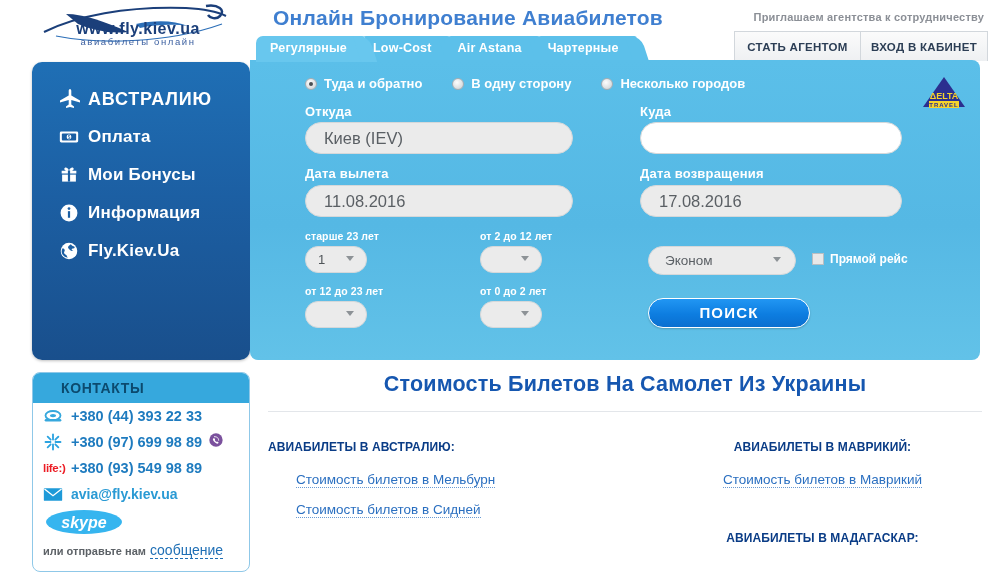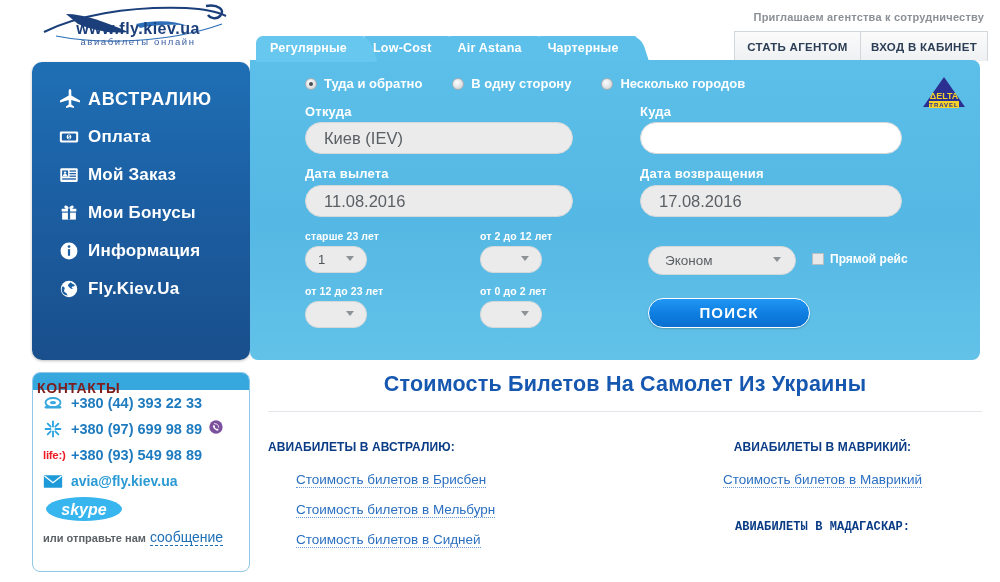--- a/index.html
+++ b/index.html
@@ -174,22 +174,22 @@
     position:absolute; right:12px; top:14px; width:48px; height:40px;
   }
 
   
   .contacts {
     position:absolute; left:32px; top:372px; width:218px; height:200px;
     background:#ffffff; border:1px solid #8fc8e8; border-radius:8px;
     overflow:hidden;
   }
   .contacts-head {
-    height:17px; line-height:30px; background:#36a8dd; color:#7f1d1d;
-    font-size:14px; font-weight:bold; padding-left:4px; letter-spacing:0.6px;
+    height:30px; line-height:30px; background:#36a8dd; color:#0c4a6e;
+    font-size:14px; font-weight:bold; padding-left:28px; letter-spacing:0.6px;
   }
   .contact-row { display:flex; align-items:center; height:26px; padding-left:10px; }
   .contact-ico { width:28px; display:flex; align-items:center; }
   .contact-num { font-size:14.5px; font-weight:bold; color:#1e7bbf; }
   .contact-num.mail { color:#2a9ad4; font-size:14px; }
   .life-badge { font-size:11.5px; font-weight:bold; color:#ec1c24; letter-spacing:-0.3px; }
   .viber { margin-left:6px; }
   .skype-row { padding-left:12px; margin-top:2px; }
   .msg-row { display:flex; align-items:baseline; padding-left:10px; margin-top:3px; }
   .msg-pre { font-size:11px; color:#5c6166; font-weight:bold; margin-right:4px; }
@@ -204,21 +204,21 @@
     color:#1657b0; letter-spacing:0.2px;
   }
   .hr { margin-top:14px; height:1px; background:#e3e6ea; }
   .cols { display:flex; margin-top:28px; }
   .col { width:50%; }
   .col.right { padding-left:78px; }
   .cat-title {
     font-size:12px; font-weight:bold; color:#0a3c86; letter-spacing:0.1px;
     margin-bottom:16px;
   }
-  .cat-title.spaced { margin-top:20px;font-family:Liberation Mono, monospace; }
+  .cat-title.spaced { margin-top:31px; }
   .lnk-list { padding-left:28px; }
   .lnk {
     display:inline-block; font-size:13.5px; color:#2a6fc0;
     border-bottom:1px dotted #6a9bd4; margin-bottom:12px; cursor:pointer;
   }
   .col.right .cat-title { text-align:center; padding-right:40px;}
   .col.right .lnk-list { padding-left:0; text-align:center; padding-right:40px;}
 </style>
 </head>
 <body>
@@ -230,20 +230,21 @@
       <path d="M8 30 C40 14, 90 4, 150 6 C170 7, 182 10, 190 14" fill="none" stroke="#1b3f7a" stroke-width="2"></path>
       <path d="M30 12 C48 12, 70 20, 92 30 C74 32, 56 28, 42 22 Z" fill="#1b3f7a"></path>
       <path d="M100 22 C118 18, 138 18, 152 24 C140 22, 120 22, 104 26 Z" fill="#2c6fb8"></path>
       <path d="M170 4 C182 2, 190 8, 184 14 C180 18, 174 16, 172 13" fill="none" stroke="#1b3f7a" stroke-width="2.5"></path>
       <path d="M20 34 C60 42, 130 42, 186 22" fill="none" stroke="#2c6fb8" stroke-width="1.2"></path>
     </svg>
     <div class="logo-url">www.fly.kiev.ua</div>
     <div class="logo-sub">авиабилеты  онлайн</div>
   </div>
 
+  <div class="site-title">Онлайн Бронирование Авиабилетов</div>
 
   <div class="invite">Приглашаем агентства к сотрудничеству</div>
 
   <div class="topbtns">
     <div class="topbtn">СТАТЬ АГЕНТОМ</div>
     <div class="topbtn">ВХОД В КАБИНЕТ</div>
   </div>
 
   <div class="tabs">
     <div class="tab active"><span>Регулярные</span></div>
@@ -269,35 +270,20 @@
         <svg width="22" height="22" viewBox="0 0 24 24">
             <rect x="2" y="6" width="20" height="12" rx="1.6" fill="#fff"></rect>
             <rect x="4.2" y="8.2" width="15.6" height="7.6" rx="1" fill="#1c5fa3"></rect>
             <circle cx="12" cy="12" r="2.6" fill="#fff"></circle>
             <text x="12" y="14.4" font-size="5" fill="#1c5fa3" text-anchor="middle" font-family="Liberation Sans">$</text>
           </svg>
       </span>
       <span class="menu-lbl">Оплата</span>
     </div>
 
-    <div class="menu-item">
-      <span class="menu-ico">
-        <svg width="22" height="22" viewBox="0 0 24 24">
-            <rect x="2.5" y="4.5" width="19" height="15" rx="1.4" fill="#fff"></rect>
-            <rect x="4.5" y="7" width="6.5" height="6.5" fill="#1c5fa3"></rect>
-            <circle cx="7.7" cy="9.4" r="1.3" fill="#fff"></circle>
-            <path d="M5.2 13.3c0-1.6 1.2-2.3 2.5-2.3s2.5.7 2.5 2.3z" fill="#fff"></path>
-            <rect x="12.6" y="7" width="7" height="1.4" fill="#1c5fa3"></rect>
-            <rect x="12.6" y="9.8" width="7" height="1.4" fill="#1c5fa3"></rect>
-            <rect x="12.6" y="12.6" width="7" height="1.4" fill="#1c5fa3"></rect>
-            <rect x="4.5" y="15.6" width="15" height="1.5" fill="#1c5fa3"></rect>
-          </svg>
-      </span>
-      <span class="menu-lbl">Мой Заказ</span>
-    </div>
 
     <div class="menu-item">
       <span class="menu-ico">
         <svg width="22" height="22" viewBox="0 0 24 24" fill="#fff">
             <path d="M12 7c-1.3-2.6-3-3.6-4.4-2.9C6.2 4.8 6.6 7 9.2 7.4L4 7.3v3h16v-3l-5.2.1c2.6-.4 3-2.6 1.6-3.3C15 3.4 13.3 4.4 12 7z"></path>
             <rect x="4.5" y="11.6" width="15" height="7.6"></rect>
             <rect x="10.8" y="7" width="2.4" height="12.2" fill="#1c5fa3"></rect>
           </svg>
       </span>
       <span class="menu-lbl">Мои Бонусы</span>
@@ -467,21 +453,20 @@
   </div>
 
   <div class="content">
     <h1>Стоимость Билетов На Самолет Из Украины</h1>
     <div class="hr"></div>
 
     <div class="cols">
       <div class="col">
         <div class="cat-title">АВИАБИЛЕТЫ В АВСТРАЛИЮ:</div>
         <div class="lnk-list">
-          <div><span class="lnk">Стоимость билетов в Брисбен</span></div>
           <div><span class="lnk">Стоимость билетов в Мельбурн</span></div>
           <div><span class="lnk">Стоимость билетов в Сидней</span></div>
         </div>
       </div>
 
       <div class="col right">
         <div class="cat-title">АВИАБИЛЕТЫ В МАВРИКИЙ:</div>
         <div class="lnk-list">
           <div><span class="lnk">Стоимость билетов в Маврикий</span></div>
         </div>

